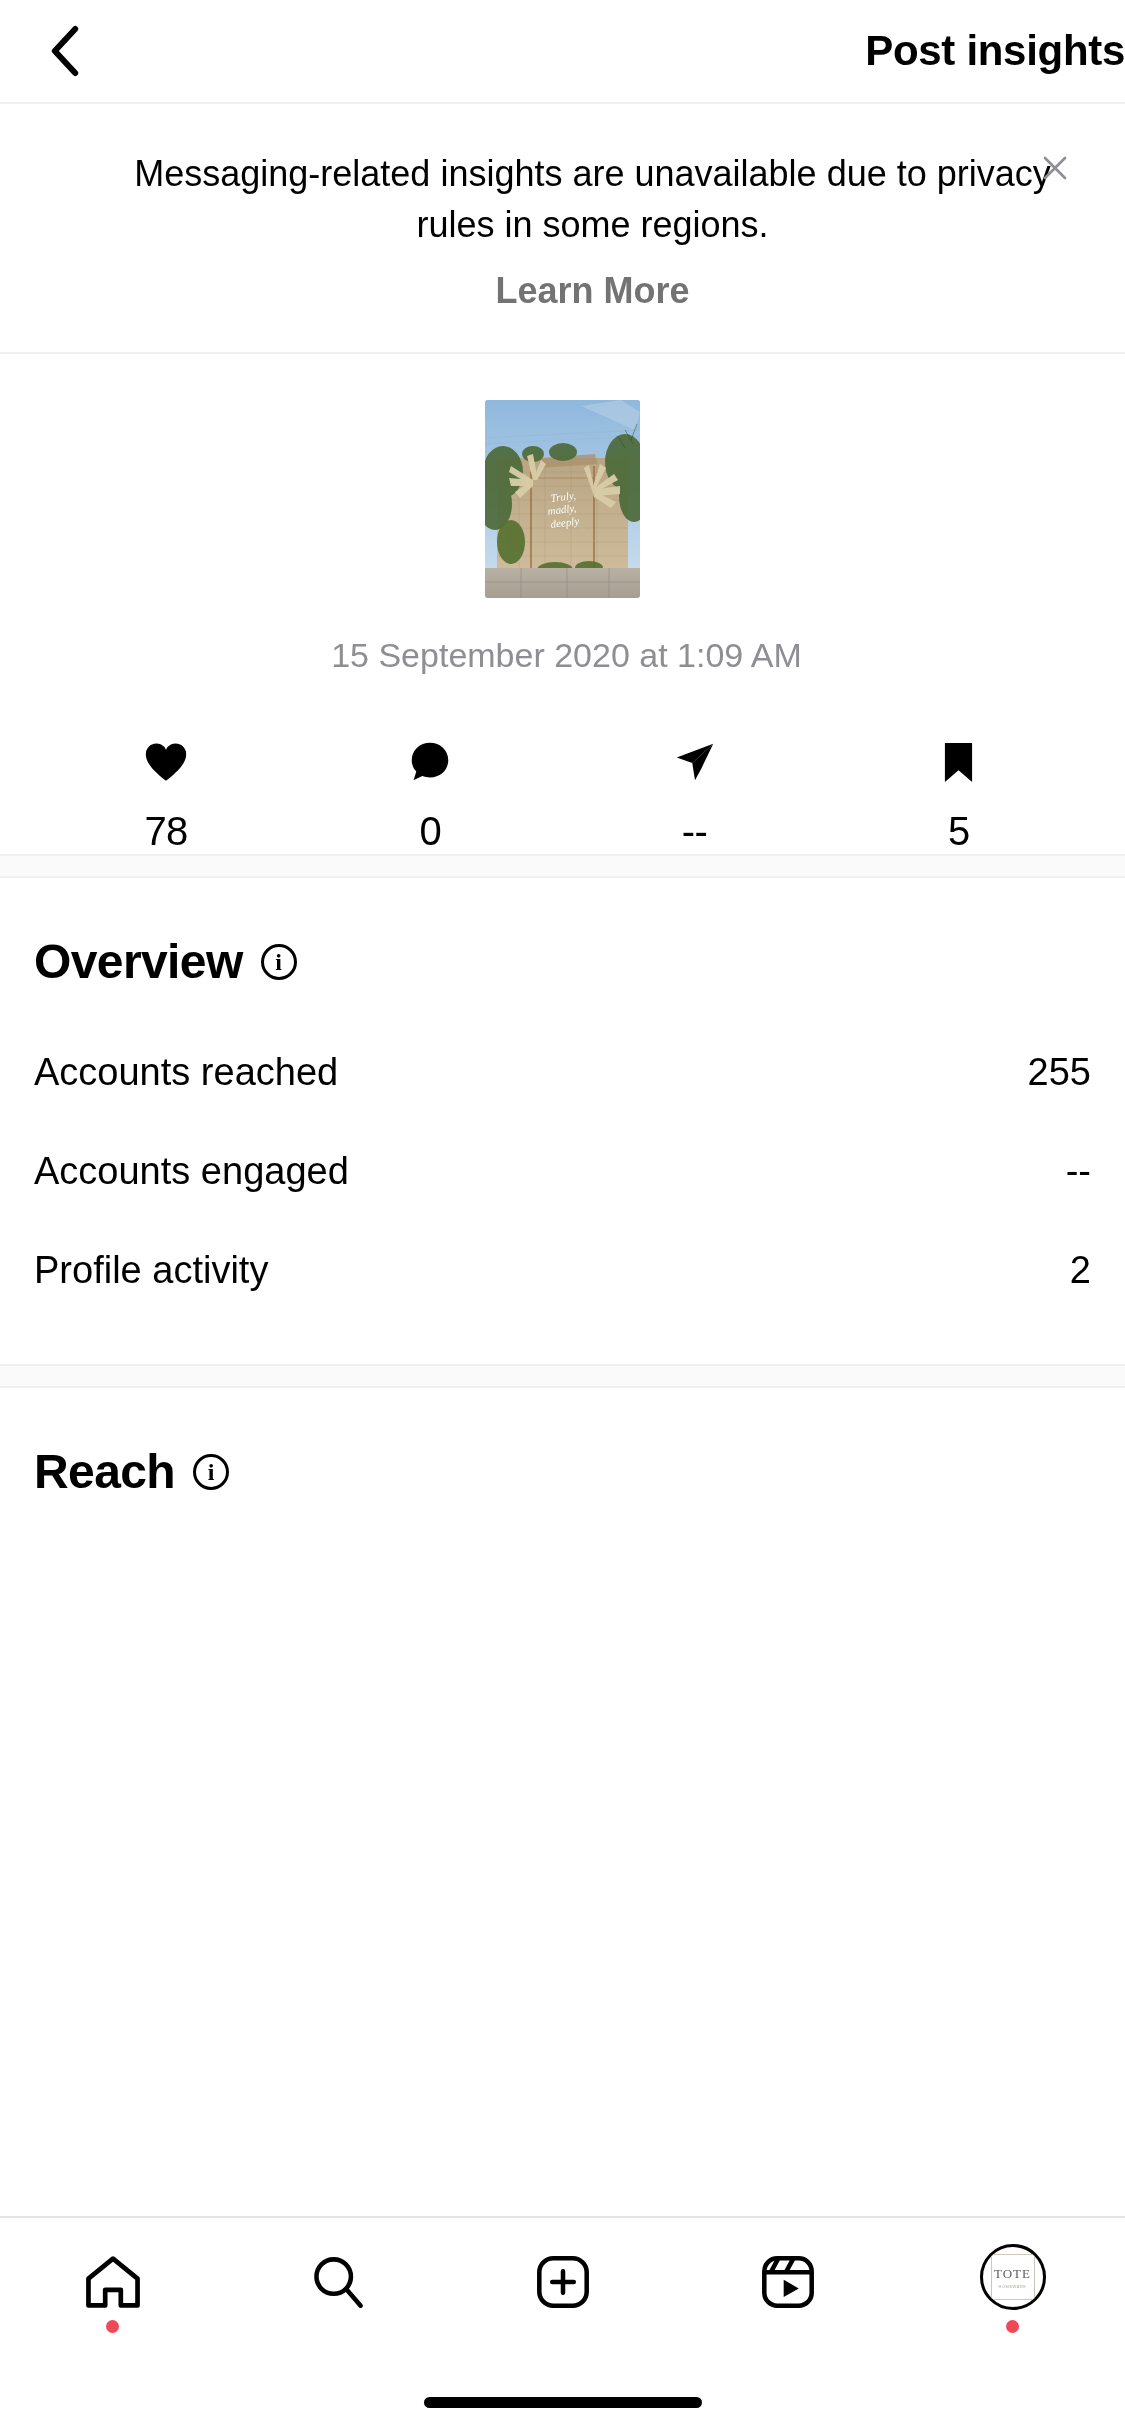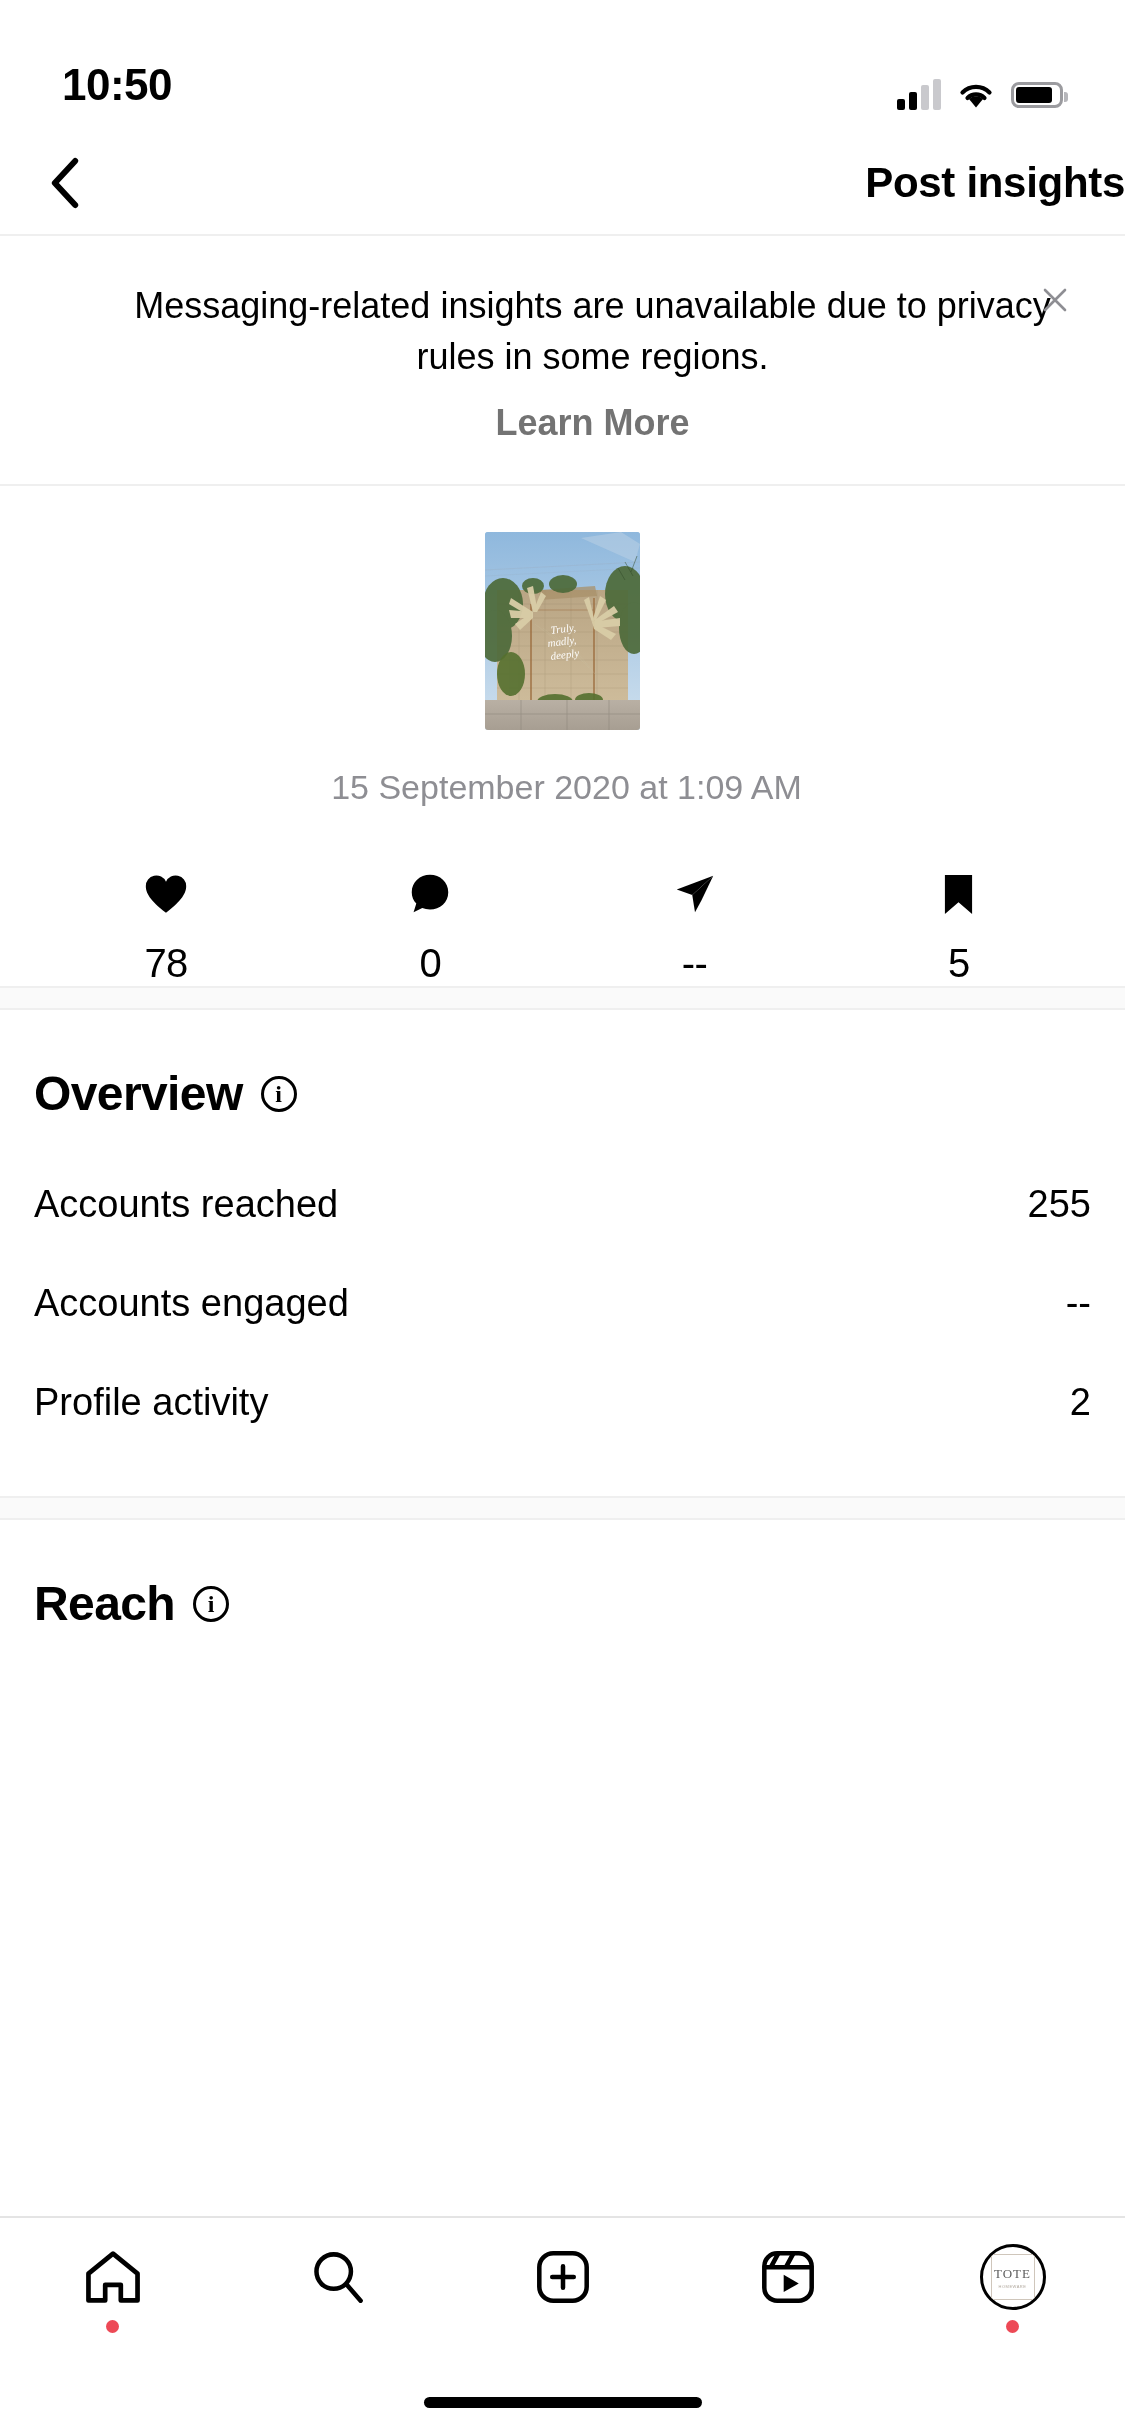--- a/index.html
+++ b/index.html
@@ -64,57 +64,36 @@
 
   .metric-row { display:flex; align-items:center; justify-content:space-between; padding:28px 0;gap:32px; }
   .metric-label { font-size:38px; font-weight:400; }
   .metric-value { font-size:38px; font-weight:400; }
 
   .spacer { flex:1 1 auto; }
 
   
   .tabbar { flex:0 0 152px; border-top:2px solid #e4e4e4; display:flex; align-items:flex-start; padding-top:26px; }
   .tab { flex:1; display:flex; flex-direction:column; align-items:center; position:relative; }
-  .tab-icon { height:66px; display:flex; align-items:center; justify-content:center; }
+  .tab-icon { height:66px; display:flex; align-items:flex-end; justify-content:center; }
   .dot { width:13px; height:13px; border-radius:50%; background:#ed4956; margin-top:10px; }
   .dot.hidden { visibility:hidden; }
   .avatar { width:66px; height:66px; border-radius:50%; border:3px solid #000; display:flex; align-items:center; justify-content:center; overflow:hidden; background:#fff; }
   .avatar-inner { width:44px; height:46px; border:1px solid #cfc6bb; display:flex; flex-direction:column; align-items:center; justify-content:center; }
   .avatar-word { font-size:13px; letter-spacing:1px; color:#5c5c5c; font-family:"Liberation Serif", serif; }
   .avatar-sub { font-size:4px; color:#b0a79c; letter-spacing:0.5px; margin-top:2px; }
 
   .home-indicator-wrap { flex:0 0 68px; display:flex; align-items:center; justify-content:center; }
   .home-indicator { width:278px; height:11px; background:#000; border-radius:6px; }
 </style>
 </head>
 <body>
 
 <div class="phone">
 
-  <div class="statusbar">
-    <div class="status-time">10:50</div>
-    <div class="status-right">
-      <div class="bars">
-          <i></i>
-          <i></i>
-          <i></i>
-          <i></i>
-        </div>
-      <div class="wifi">
-        <svg viewBox="0 0 38 28" width="38" height="28">
-          <path d="M19 26.5 L12 18 a10 10 0 0 1 14 0 Z" fill="#000"></path>
-          <path d="M5.5 11.5 a19 19 0 0 1 27 0" stroke="#000" stroke-width="4.2" fill="none" stroke-linecap="round"></path>
-          <path d="M10.5 17 a12 12 0 0 1 17 0" stroke="#000" stroke-width="4.2" fill="none" stroke-linecap="round"></path>
-        </svg>
-      </div>
-      <div class="batt">
-          <div class="fill"></div>
-        </div>
-    </div>
-  </div>
 
   <div class="navbar">
     <div class="back">
       <svg viewBox="0 0 40 60" width="34" height="52">
         <path d="M32 4 L8 30 L32 56" stroke="#000" stroke-width="7" fill="none" stroke-linecap="round" stroke-linejoin="round"></path>
       </svg>
     </div>
     <div class="nav-title">Post insights</div>
   </div>
 

